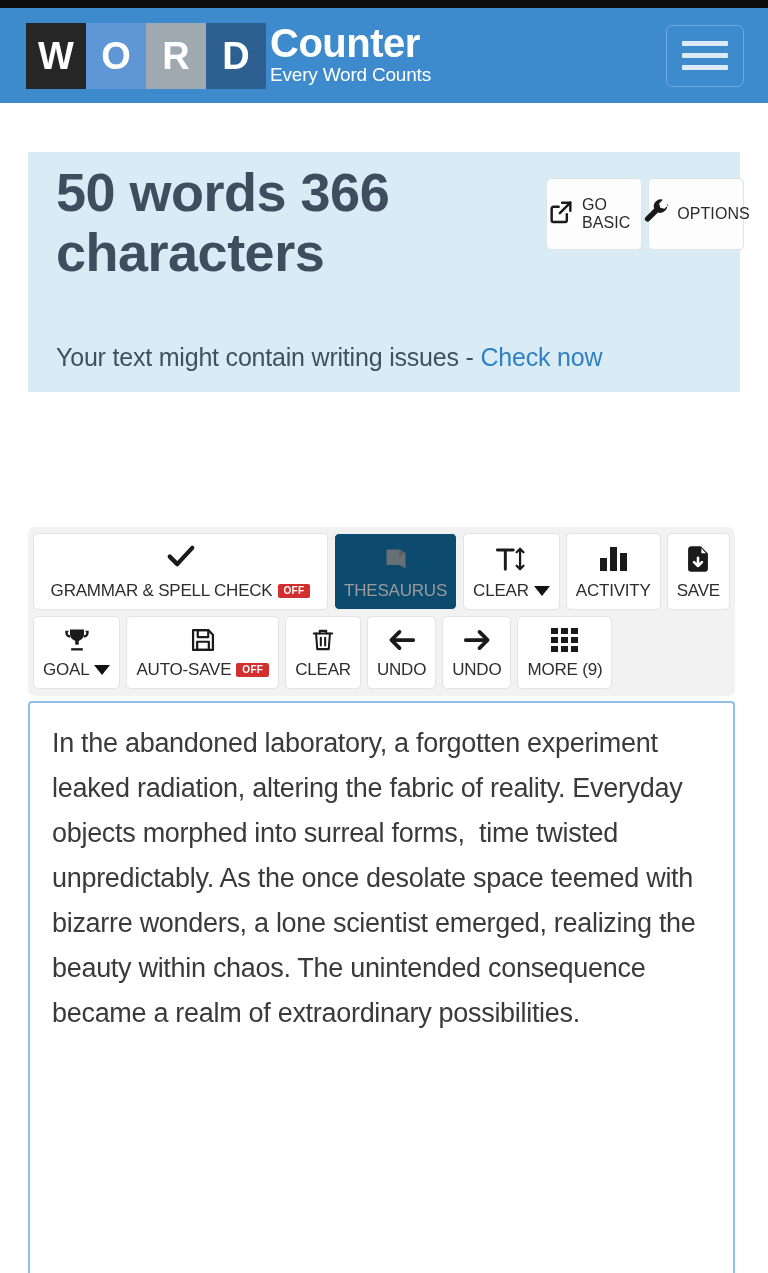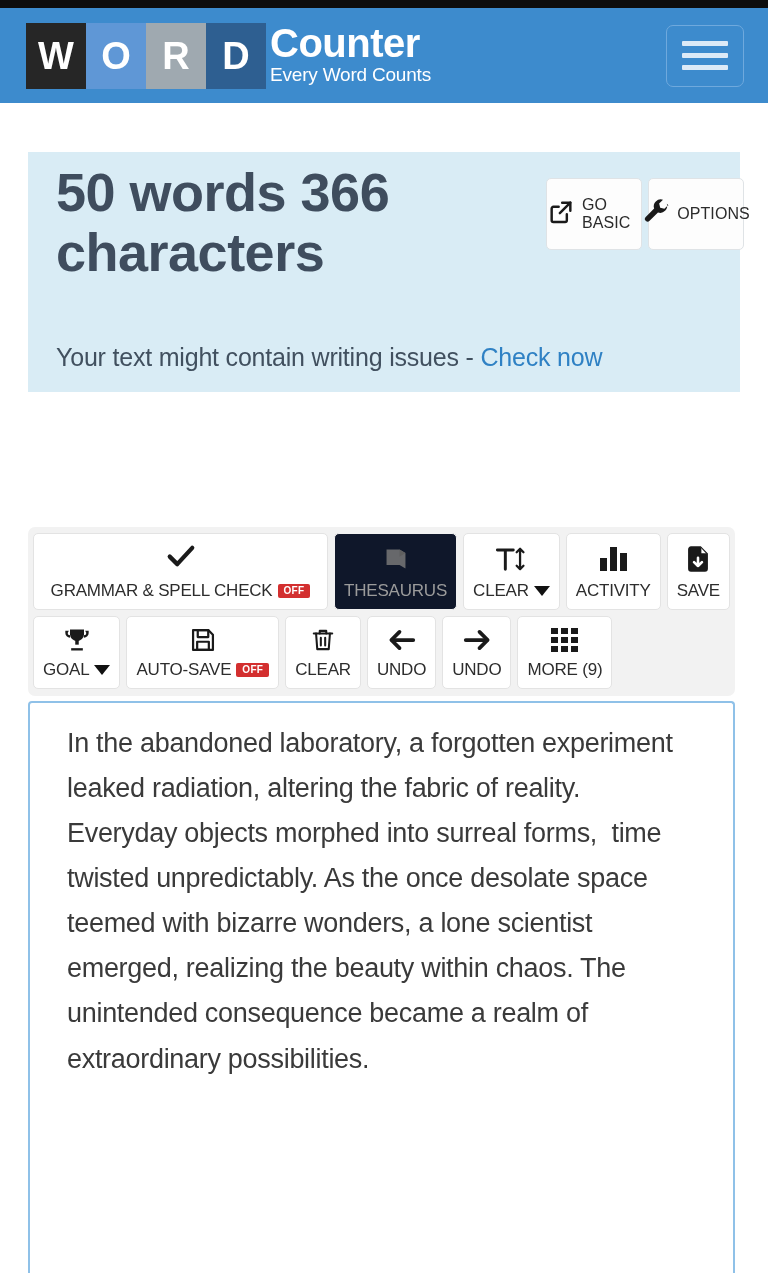--- a/index.html
+++ b/index.html
@@ -154,21 +154,21 @@
     border: 1px solid #e3e3e3;
     border-radius: 5px;
     display: flex;
     flex-direction: column;
     align-items: center;
     justify-content: flex-end;
     padding: 9px 9px 8px 9px;
     min-height: 72px;
     cursor: pointer;
   }
-  .tbtn.flat { background: #0f172a; border-color: #f2f2f2; }
+  .tbtn.flat { background: #0c4a6e; border-color: #f2f2f2; }
   .tbtn .ico { flex: 1; display: flex; align-items: center; justify-content: center; }
   .tbtn .cap {
     font-size: 17px;
     color: #2d2d2d;
     letter-spacing: -0.2px;
     white-space: nowrap;
     display: flex;
     align-items: center;
     gap: 5px;
     margin-top: 6px;
@@ -204,21 +204,21 @@
   .editor {
     position: absolute;
     left: 28px;
     top: 701px;
     width: 707px;
     height: 572px;
     background: #ffffff;
     border: 2px solid #8fc1e8;
     border-bottom: none;
     border-radius: 4px 4px 0 0;
-    padding: 18px 37px;
+    padding: 18px 22px;
     font-size: 27px;
     line-height: 1.67;
     color: #3a3a3a;
     letter-spacing: -0.3px;
     overflow: hidden;
     white-space: pre-wrap;
   }
 </style>
 </head>
 <body>

